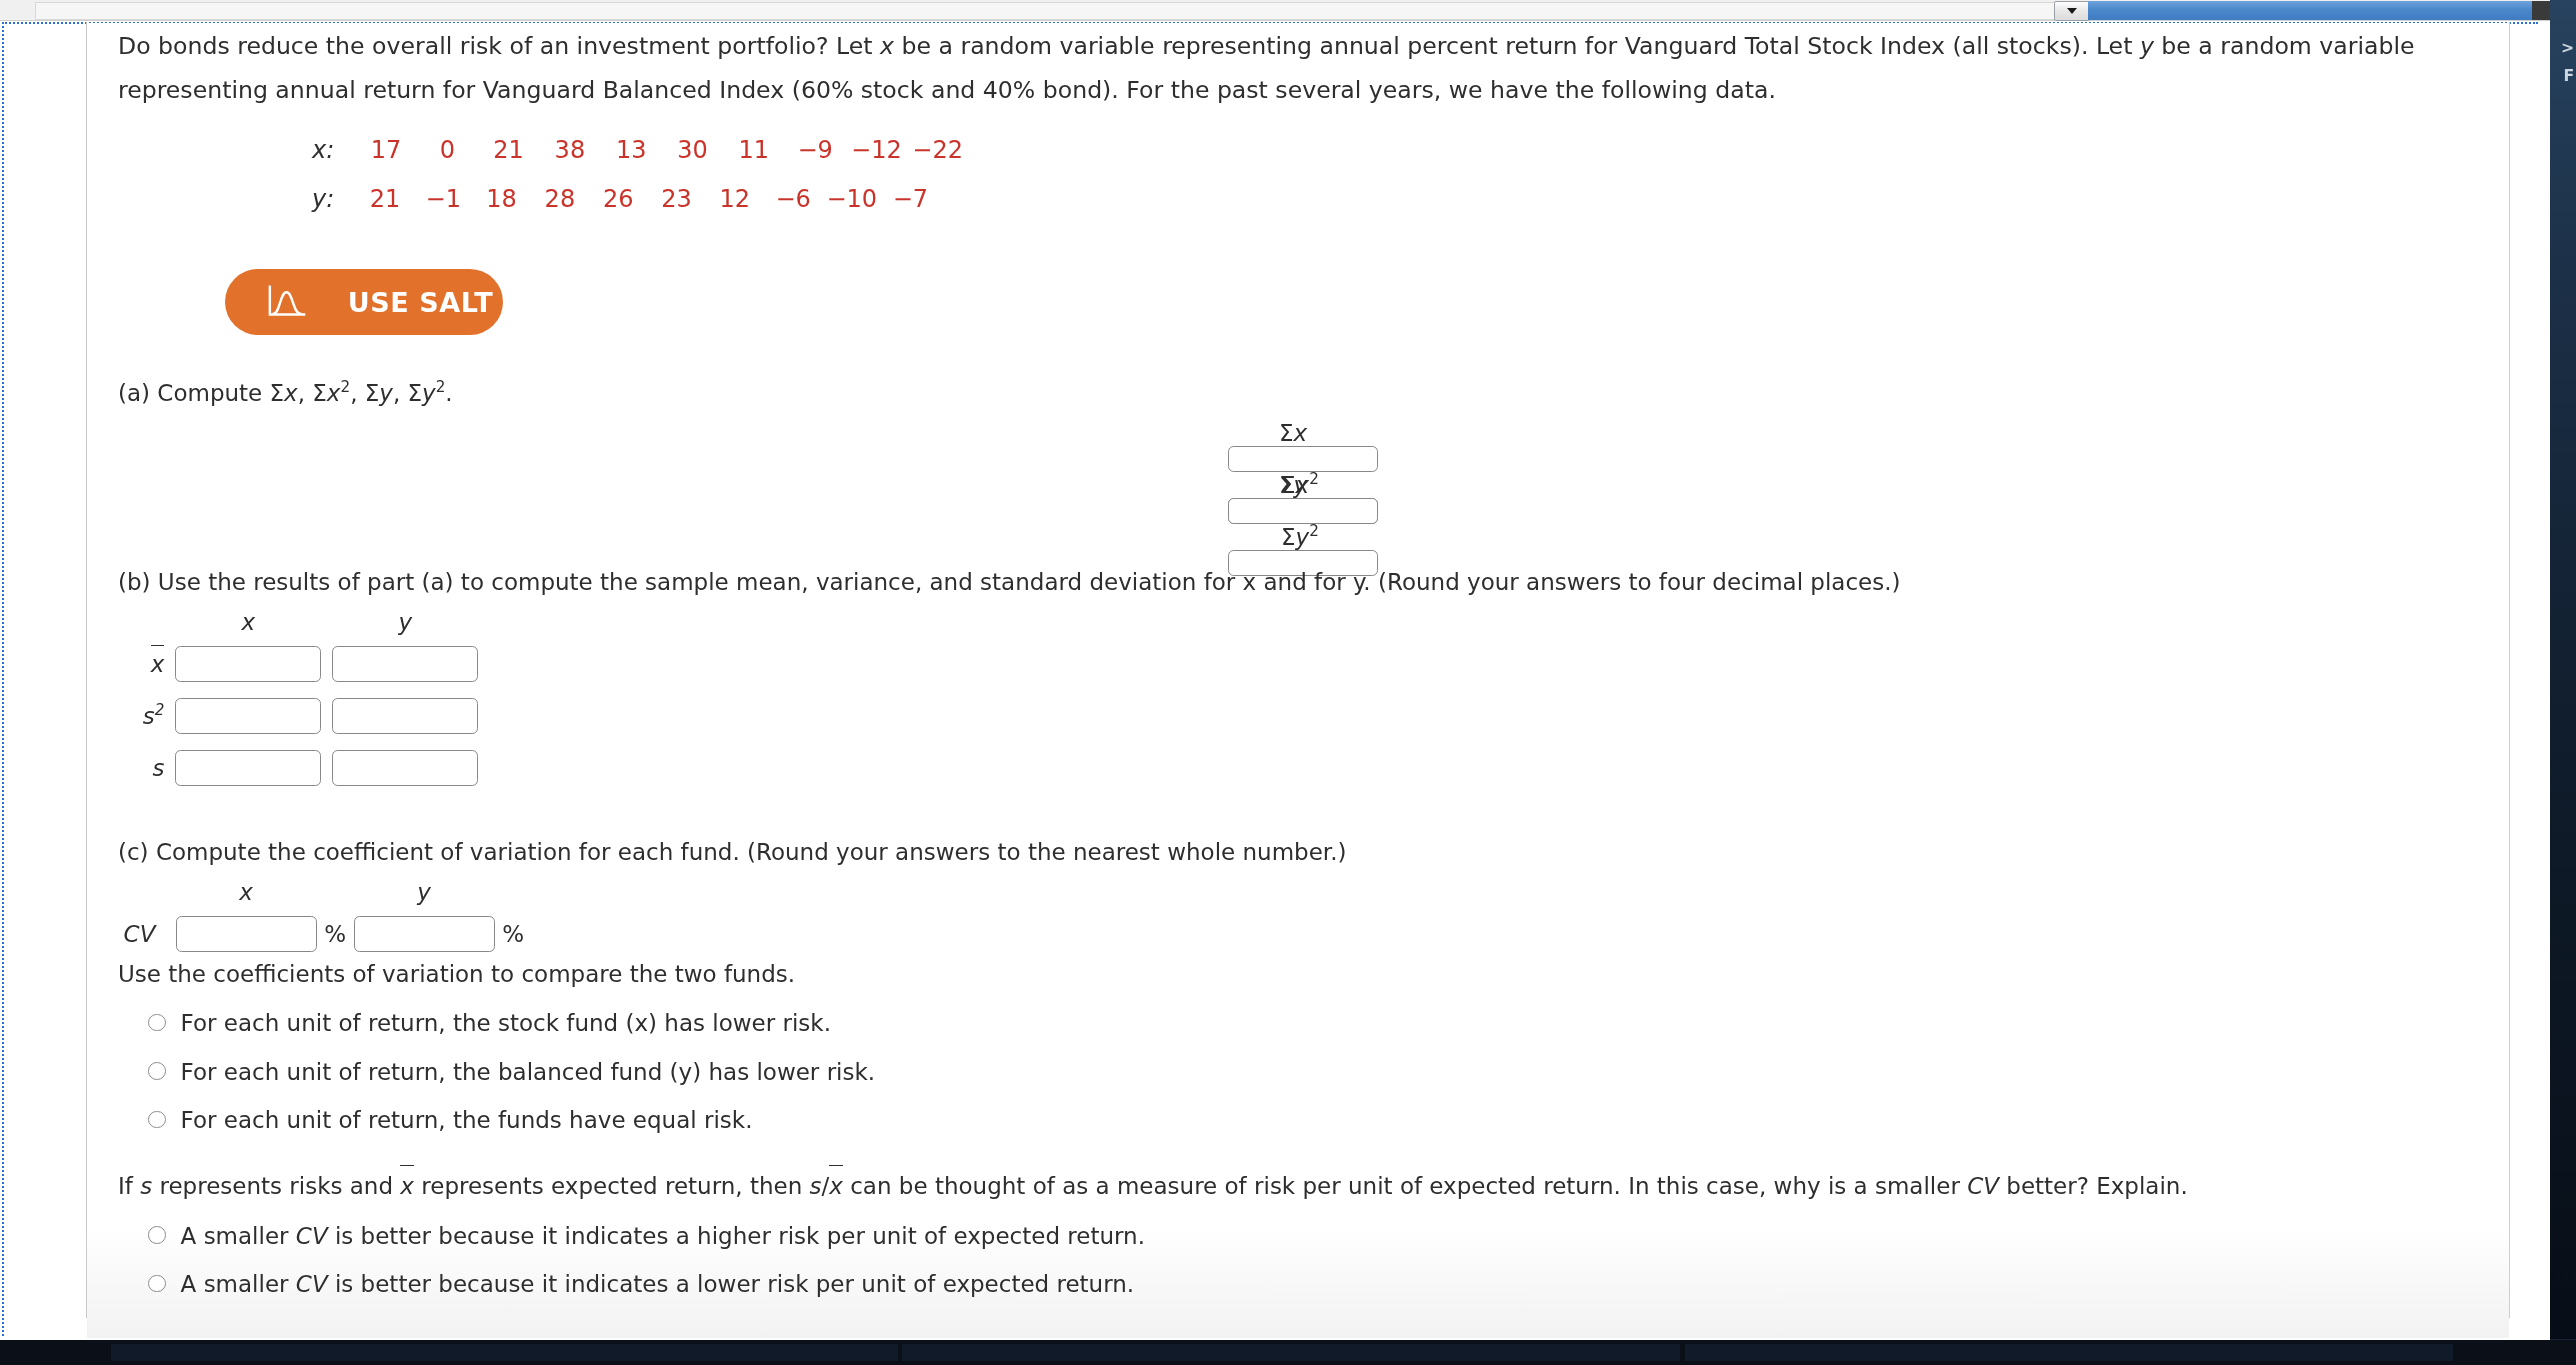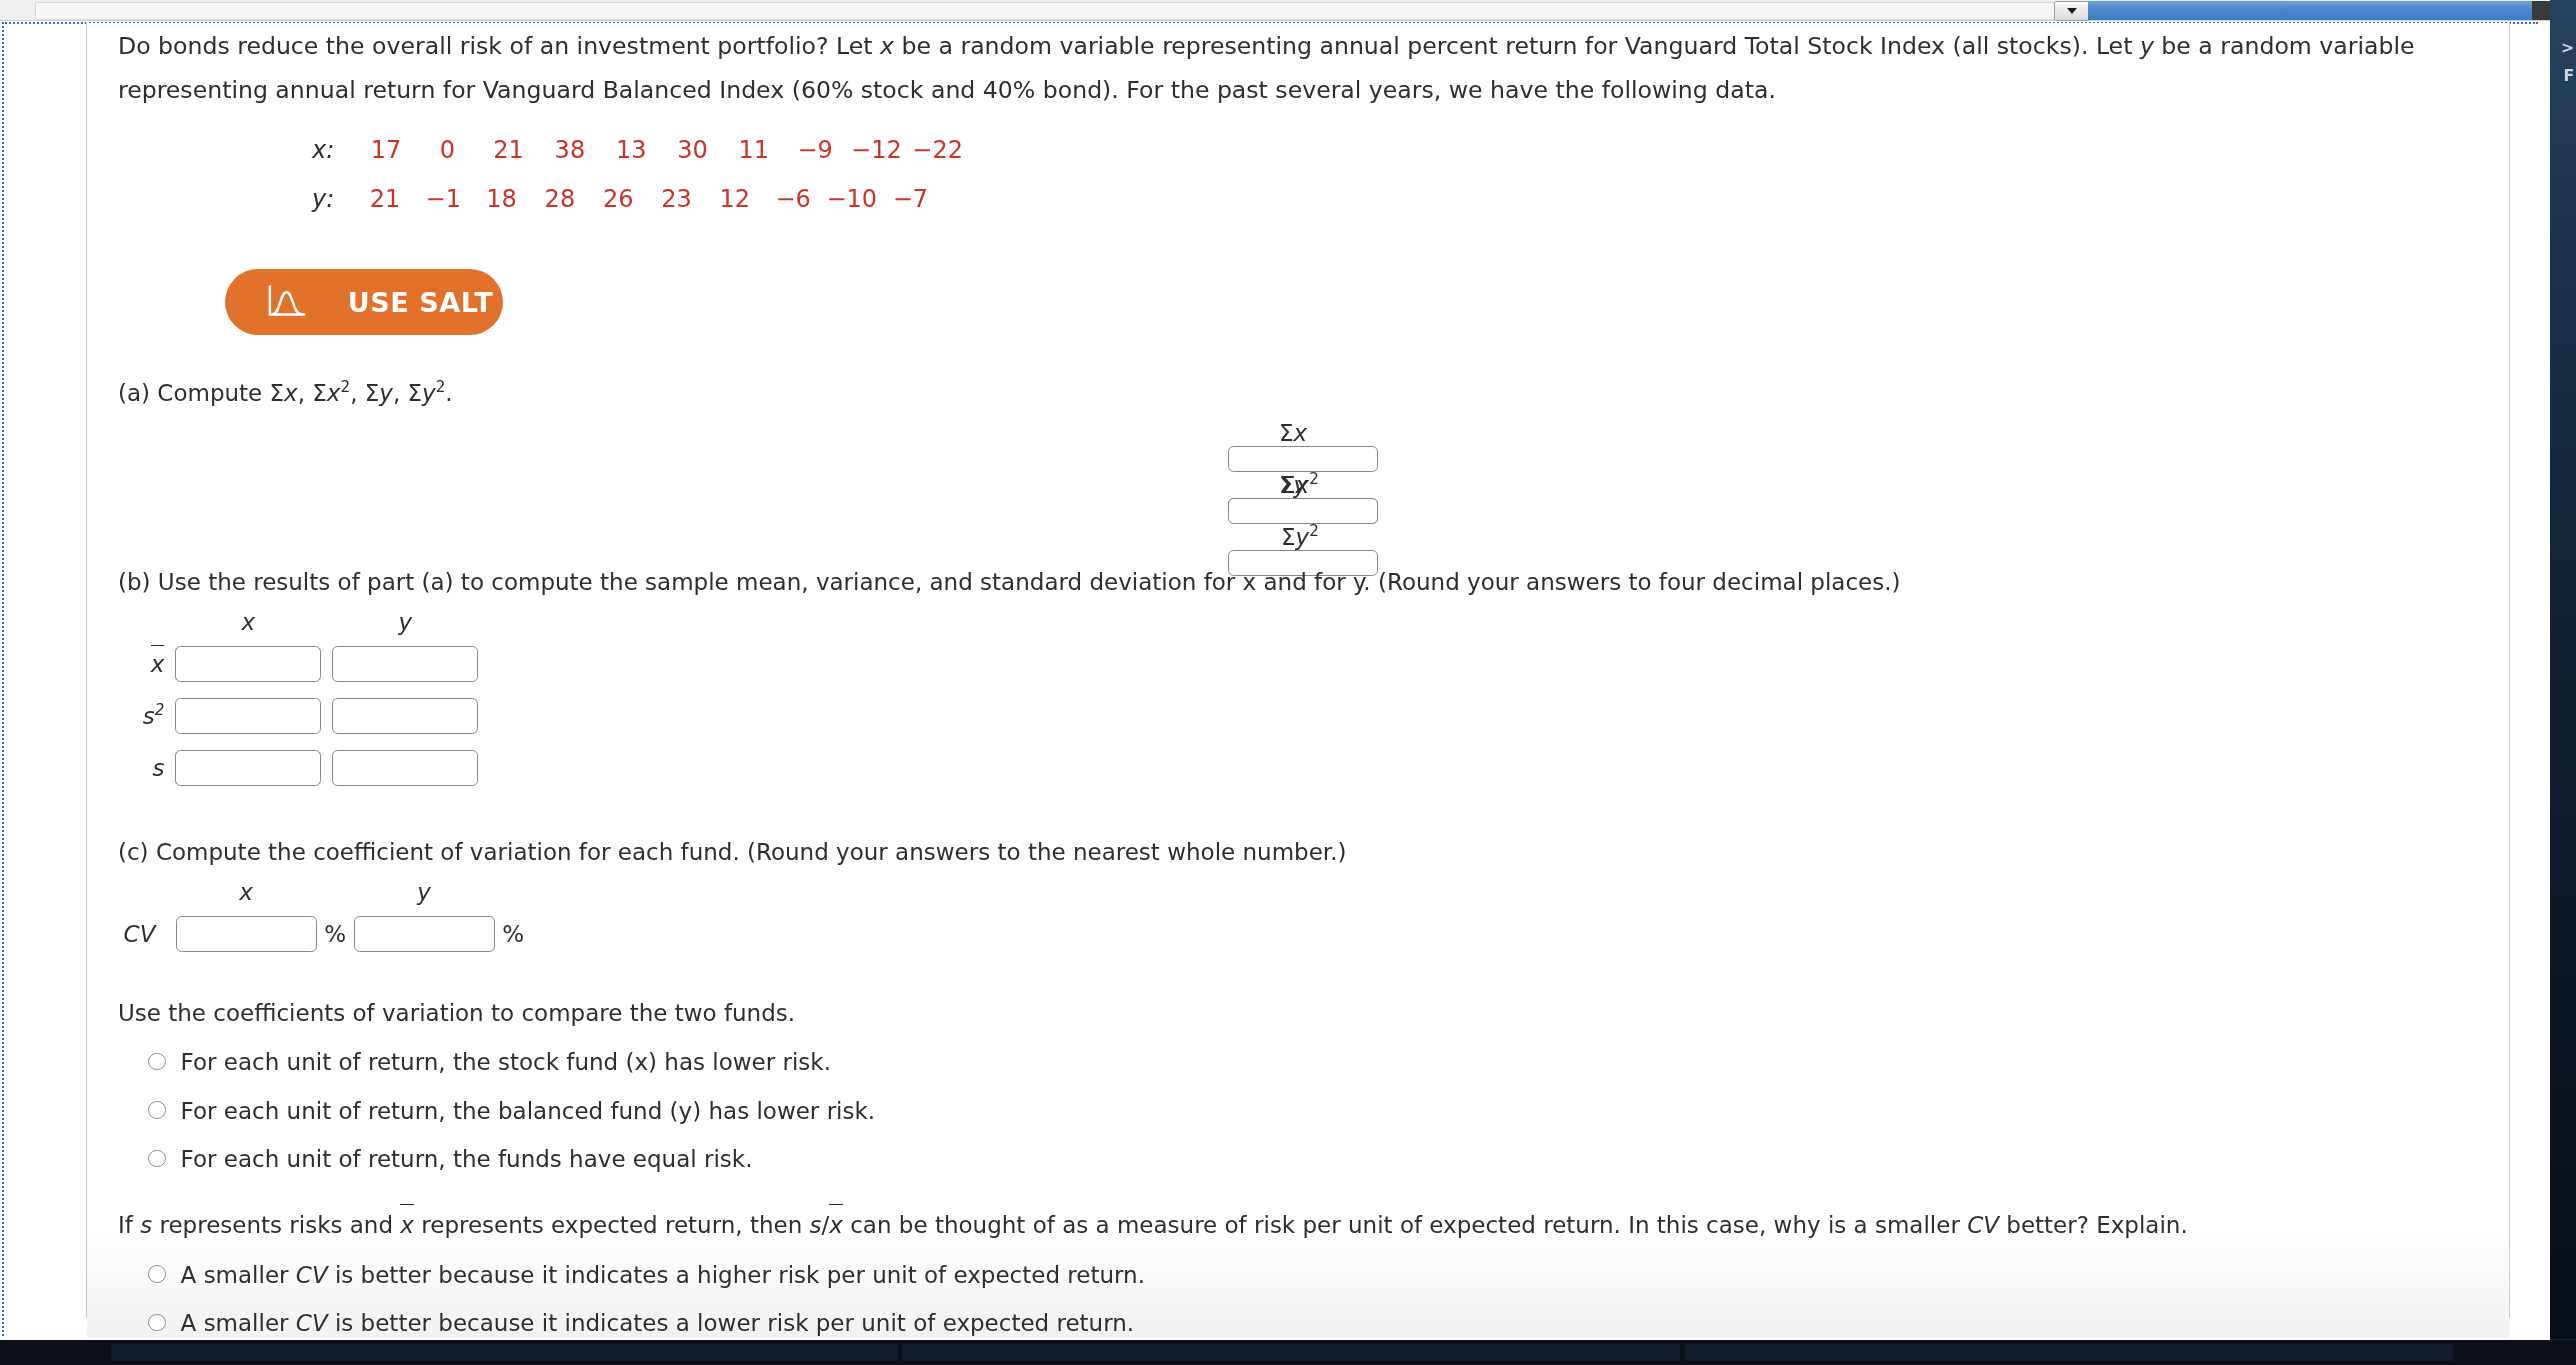--- a/index.html
+++ b/index.html
@@ -355,21 +355,20 @@
   .c-input { width: 141px; }
   .pct {
     width: 37px;
     text-align: center;
     font-size: 23px;
     color: #2e2e2e;
   }
 
   
   .group-lead {
-    margin-top: 39px;
     font-size: 23px;
     color: #2e2e2e;
     line-height: 31px;
   }
   .opt {
     display: flex;
     align-items: flex-start;
     margin-top: 18.5px;
     margin-left: 30px;
   }

